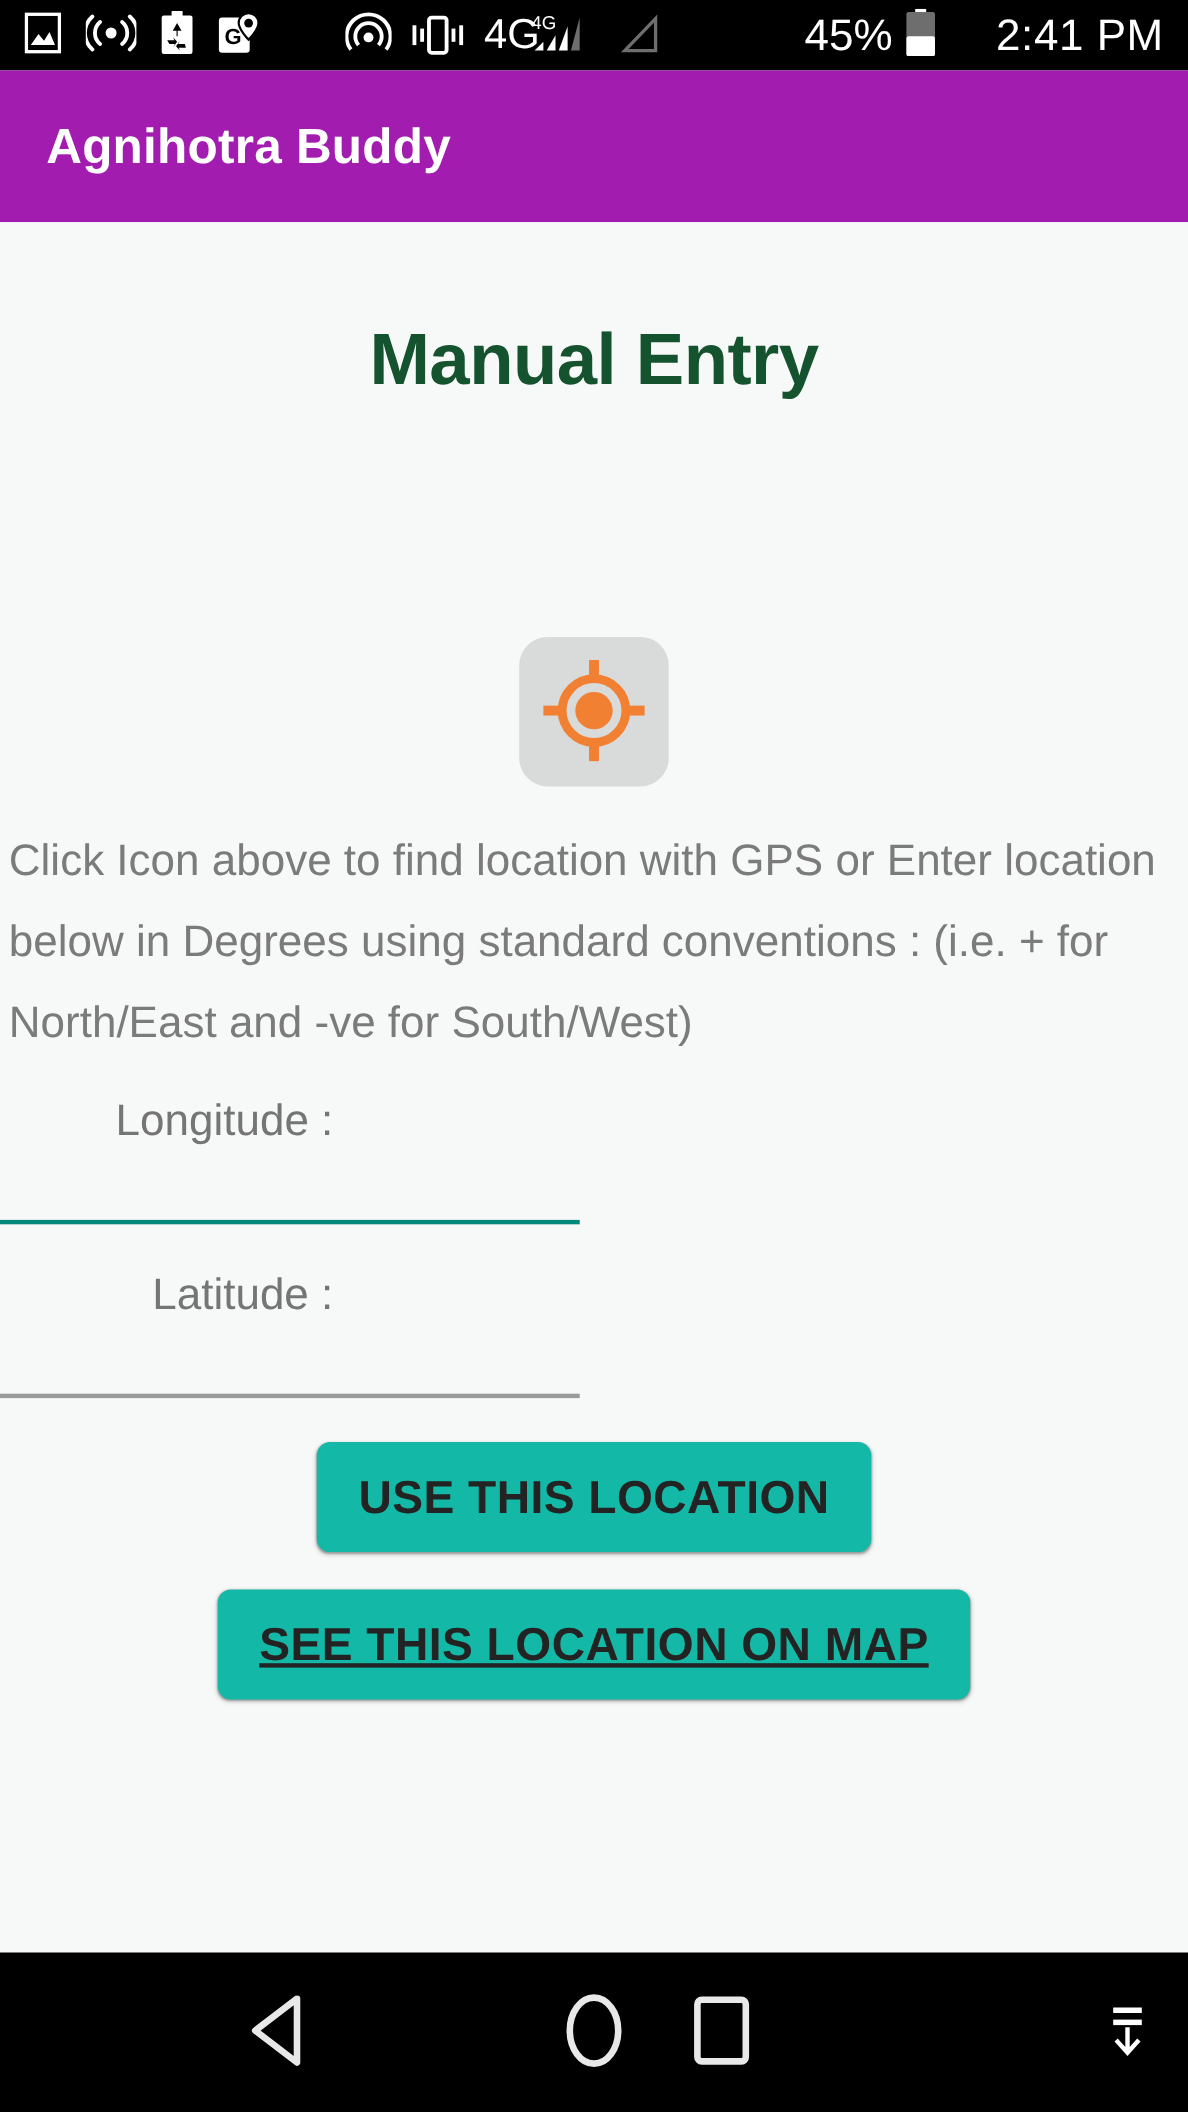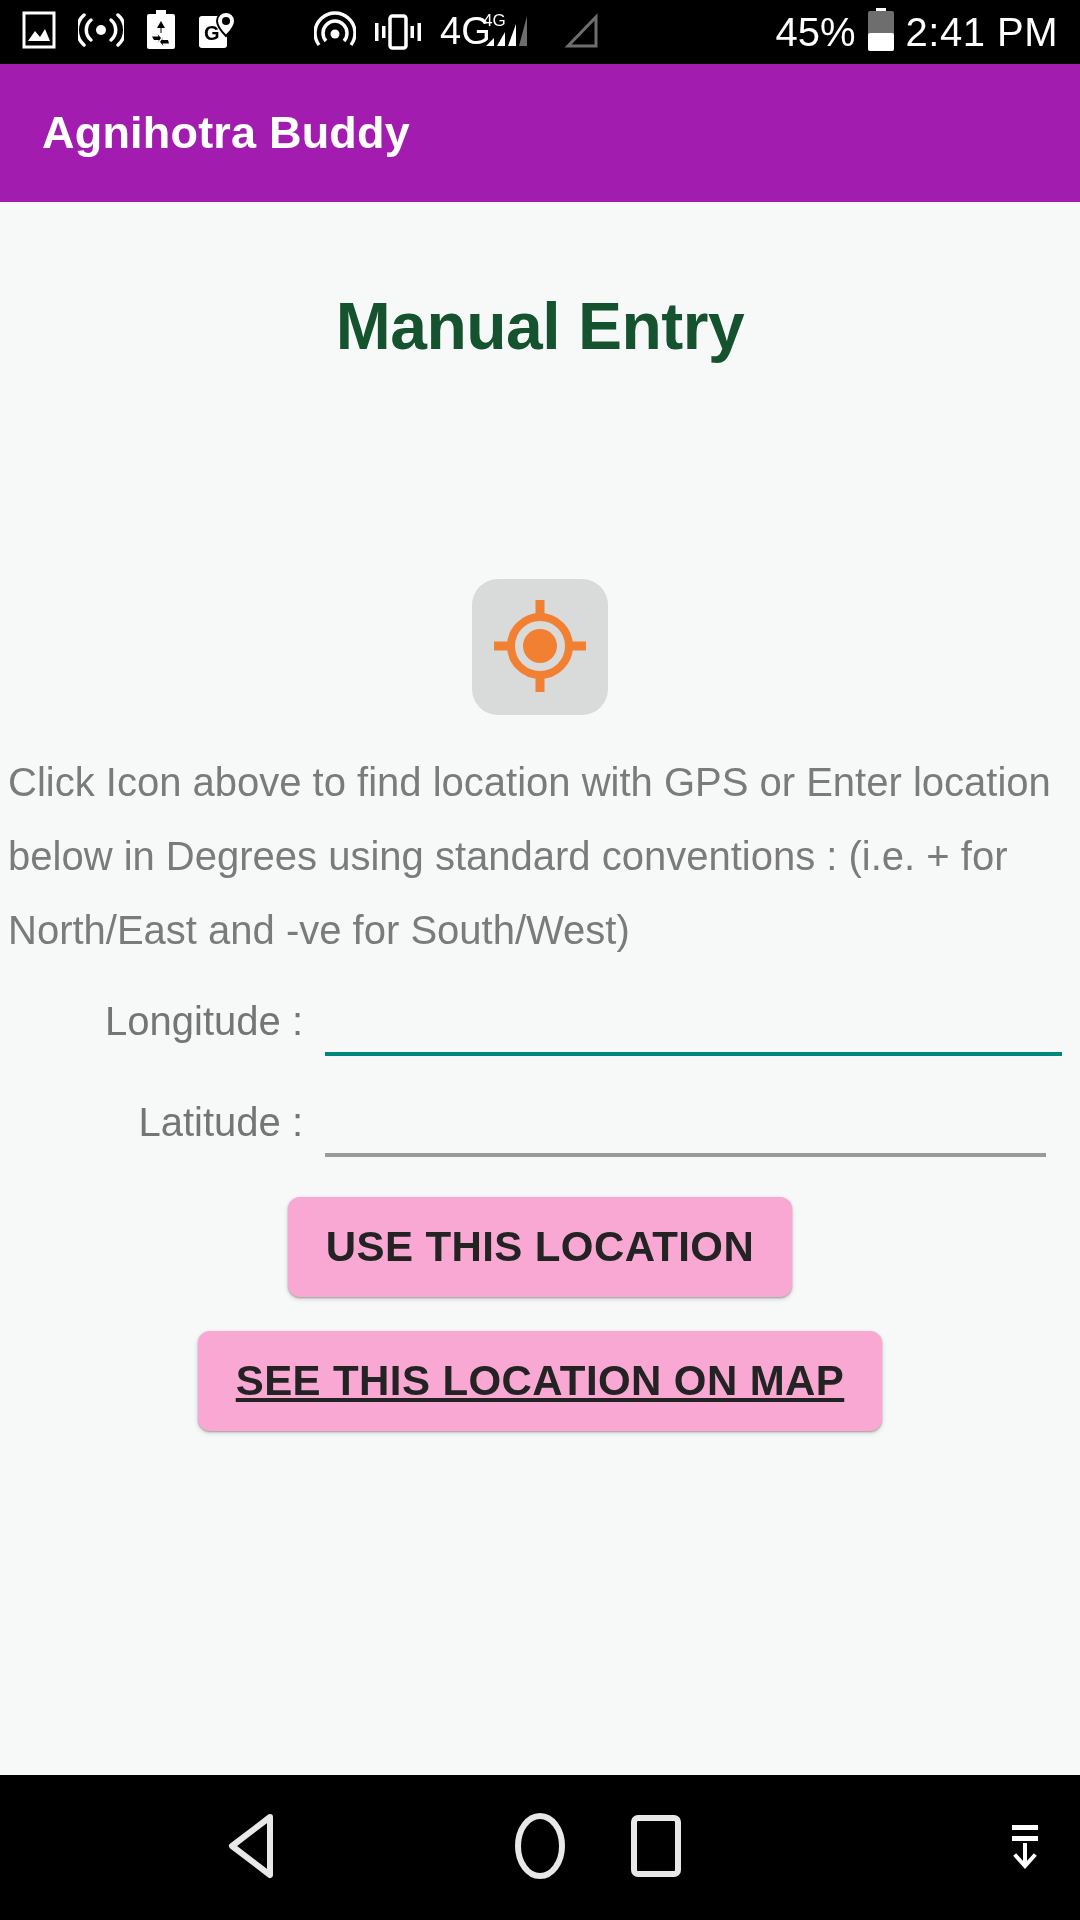--- a/index.html
+++ b/index.html
@@ -14,21 +14,21 @@
   
   .statusbar {
     height:64px; background:#000; flex:0 0 64px;
     display:flex; align-items:center; color:#fff;
   }
   .sb-left { display:flex; align-items:center; gap:22px; padding-left:22px; }
   .sb-mid  { display:flex; align-items:flex-end; gap:18px; margin-left:78px; }
   .sb-right{ margin-left:auto; display:flex; align-items:center; gap:10px; padding-right:22px; }
   .sb-icon { display:block; }
   .sb-batt-pct { font-size:40px; font-weight:400; letter-spacing:0px; }
-  .sb-clock { font-size:40px; font-weight:400; letter-spacing:0.5px; }
+  .sb-clock { font-size:40px; font-weight:400; letter-spacing:0.5px;margin-left:44px; }
 
   
   .appbar {
     flex:0 0 138px; background:#a21caf;
     display:flex; align-items:center; padding-left:42px;
   }
   .appbar-title { color:#ffffff; font-size:45px; font-weight:bold; letter-spacing:0.2px; }
 
   
   .content {
@@ -47,39 +47,39 @@
     display:flex; align-items:center; justify-content:center;
     cursor:pointer; padding:0;
   }
 
   .instructions {
     width:100%; padding:0 8px; margin-top:30px;
     font-size:40px; line-height:74px; color:#7b7b7b; text-align:left;
   }
 
   .fields { width:100%; margin-top:30px; }
-  .field-row { display:flex; align-items:flex-end; width:100%; }
+  .field-row { display:flex; align-items:flex-start; width:100%;flex-direction:column; }
   .field-row + .field-row { margin-top:42px; }
   .field-label {
     font-size:40px; color:#757575; text-align:right;
     padding-right:22px; padding-bottom:12px; white-space:nowrap;
   }
   .f-long .field-label { width:325px; }
   .f-lat  .field-label { width:325px; }
   .field-input {
     flex:1 1 auto; background:transparent; border:none; outline:none;
     font-family:"Liberation Sans", sans-serif;
     font-size:40px; color:#212121; padding:0 6px 10px 6px;
   }
   .f-long .field-input { border-bottom:4px solid #00897b; margin-right:18px; }
   .f-lat  .field-input { border-bottom:4px solid #9a9a9a; margin-right:34px; }
 
   .btn-wrap { width:100%; display:flex; flex-direction:column; align-items:center; margin-top:40px; }
   .mat-btn {
-    background:#f9a8d4; border:none; border-radius:12px;
+    background:#14b8a6; border:none; border-radius:12px;
     color:#232323; font-family:"Liberation Sans", sans-serif;
     font-weight:bold; font-size:42px; letter-spacing:0.4px;
     padding:26px 38px; cursor:pointer;
     box-shadow:0 1px 2px rgba(0,0,0,0.28), 0 2px 5px rgba(0,0,0,0.16);
   }
   .mat-btn + .mat-btn { margin-top:34px;text-decoration:underline; }
 
   
   .navbar {
     flex:0 0 145px; background:#000;

